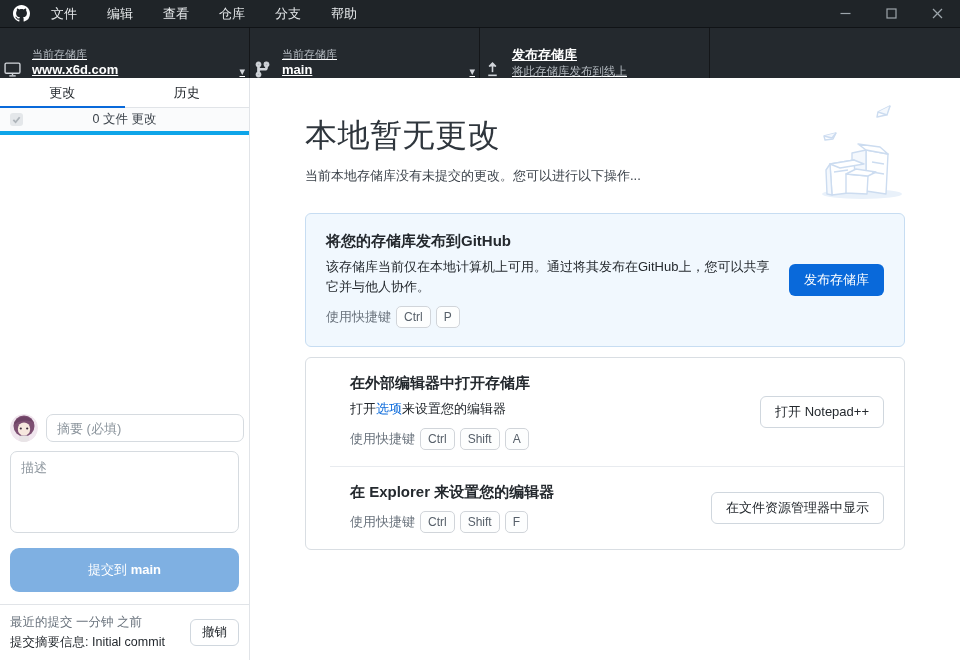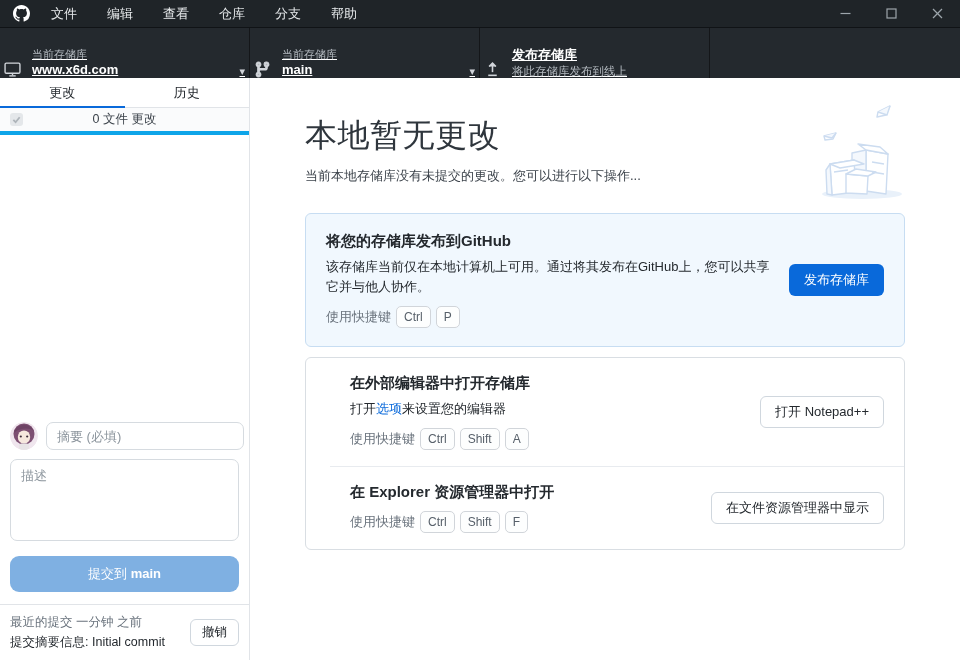--- a/index.html
+++ b/index.html
@@ -55,21 +55,21 @@
   .files-row .files-text{margin:0 auto;}
   .changes-empty{flex:1;}
 
   
   .commit-form{flex:0 0 auto;padding:9px 10px 12px 10px;}
   .summary-row{display:flex;align-items:center;gap:8px;}
   .avatar{width:28px;height:28px;border-radius:50%;overflow:hidden;flex:0 0 28px;}
   .summary-input{flex:1;height:28px;border:1px solid #d6dbe0;border-radius:7px;padding:0 10px;font-size:13px;font-family:inherit;color:var(--text-primary);outline:none;}
   .summary-input::placeholder,.desc-input::placeholder{color:#8c959d;}
   .desc-input{width:100%;height:82px;margin-top:9px;border:1px solid #d6dbe0;border-radius:7px;padding:7px 10px;font-size:13px;font-family:inherit;resize:none;outline:none;color:var(--text-primary);}
-  .commit-btn{width:100%;margin-top:12px;height:36px;border:none;border-radius:9px;background:var(--commit-btn-bg);color:#fff;font-size:13px;font-family:inherit;cursor:default;}
+  .commit-btn{width:100%;margin-top:12px;height:44px;border:none;border-radius:9px;background:var(--commit-btn-bg);color:#fff;font-size:13px;font-family:inherit;cursor:default;}
   .commit-btn b{font-weight:bold;}
 
   
   .sidebar-footer{flex:0 0 auto;border-top:1px solid var(--sidebar-border);padding:8px 10px;display:flex;align-items:center;}
   .recent-lines{line-height:1.55;font-size:12.5px;min-width:0;}
   .recent-top{color:var(--text-secondary);}
   .recent-bottom{color:var(--text-primary);}
   .undo-btn{margin-left:auto;border:1px solid #d0d7de;background:#fff;border-radius:6px;padding:4px 11px;font-size:12.5px;font-family:inherit;color:var(--text-primary);cursor:pointer;}
 
   
@@ -268,21 +268,21 @@
               <span class="kbd">Ctrl</span>
               <span class="kbd">Shift</span>
               <span class="kbd">A</span>
             </div>
           </div>
           <button class="btn-secondary">打开 Notepad++</button>
         </div>
         <div class="card-divider"></div>
         <div class="card-row">
           <div class="card-text">
-            <div class="card-title">在 Explorer 资源管理器中打开</div>
+            <div class="card-title">在 Explorer 来设置您的编辑器</div>
             <div class="shortcut-row">
               <span>使用快捷键</span>
               <span class="kbd">Ctrl</span>
               <span class="kbd">Shift</span>
               <span class="kbd">F</span>
             </div>
           </div>
           <button class="btn-secondary">在文件资源管理器中显示</button>
         </div>
       </div>

